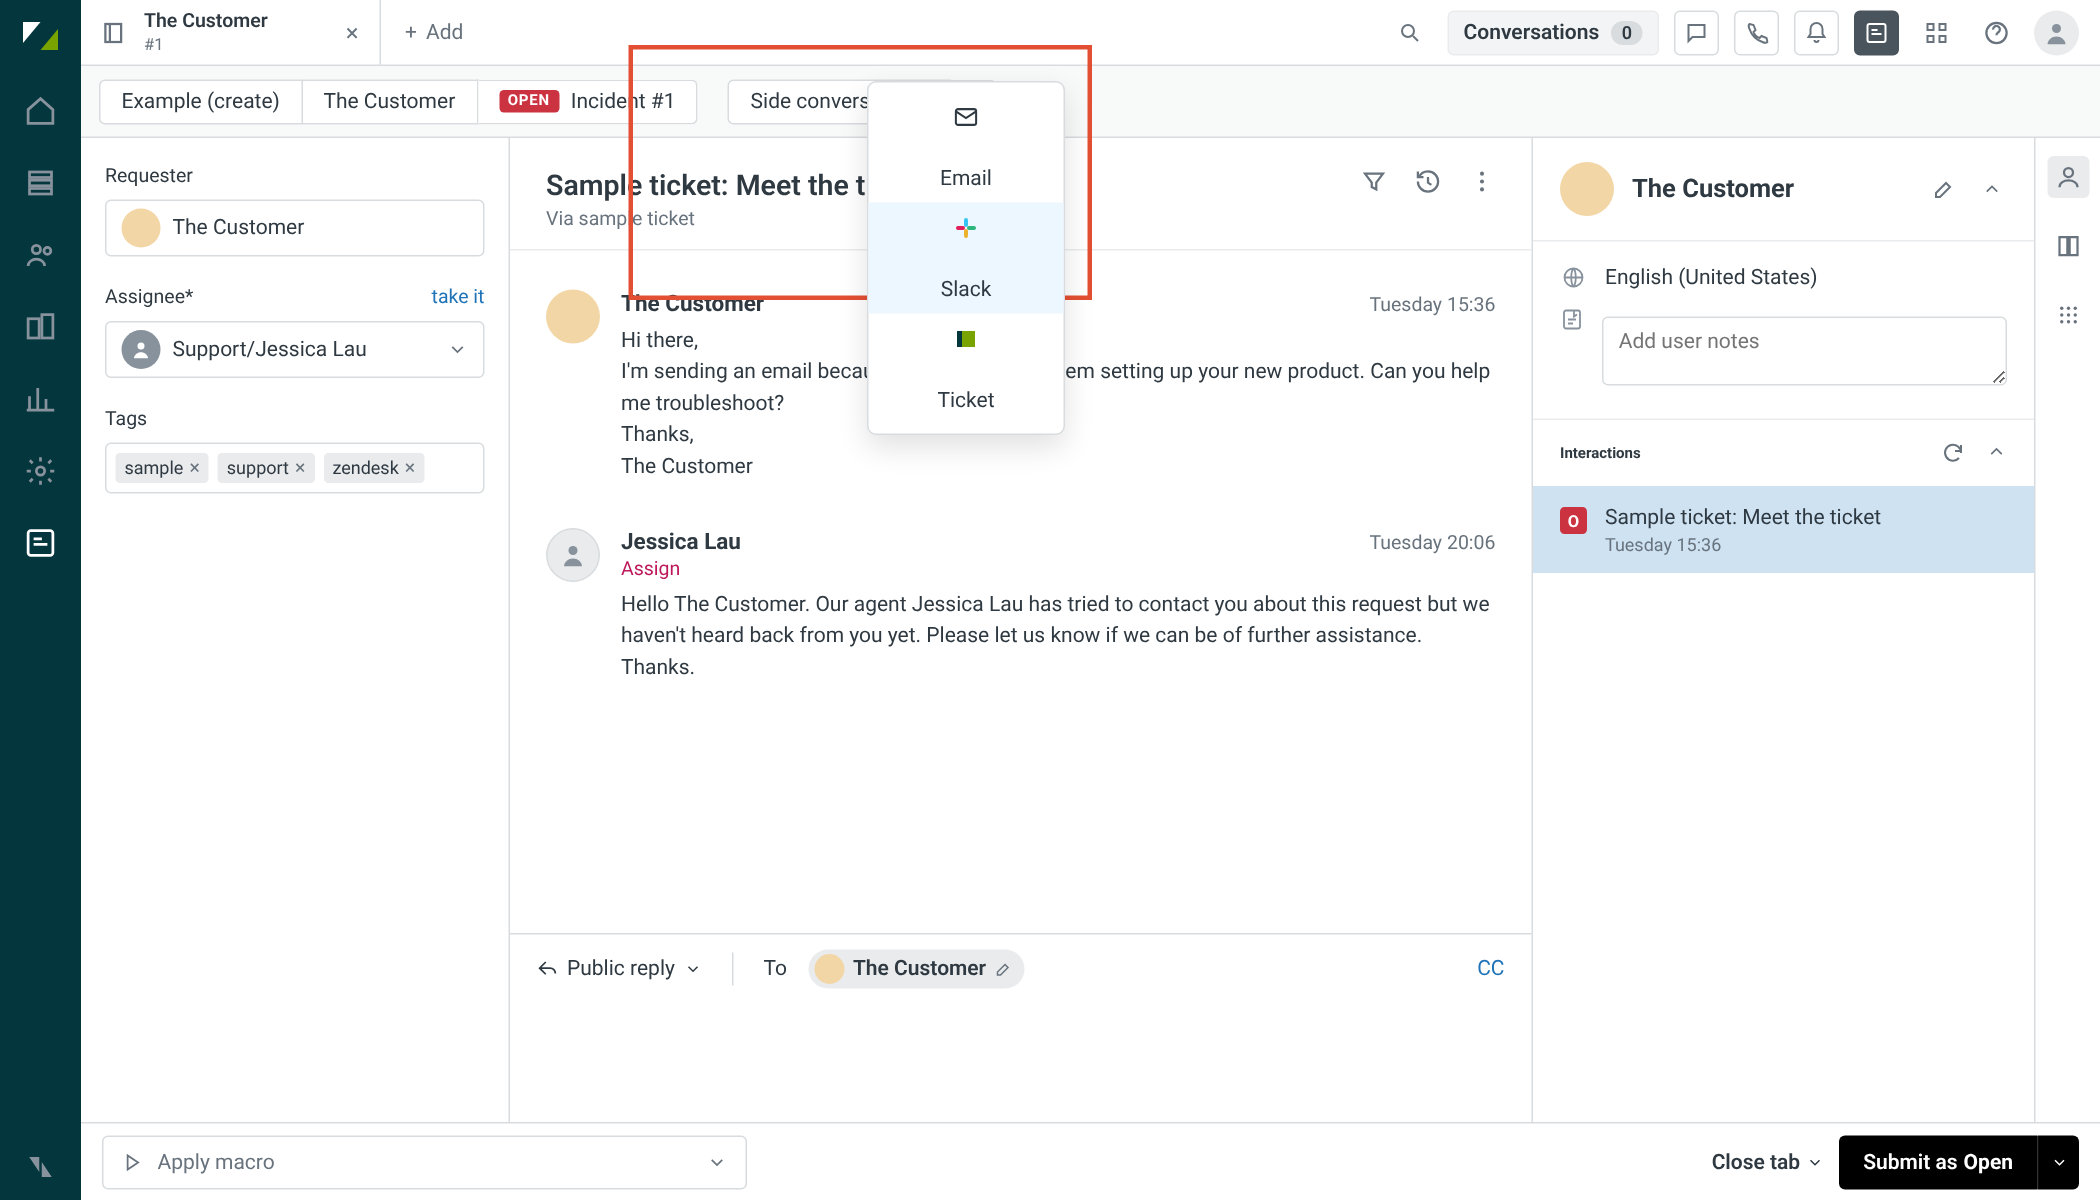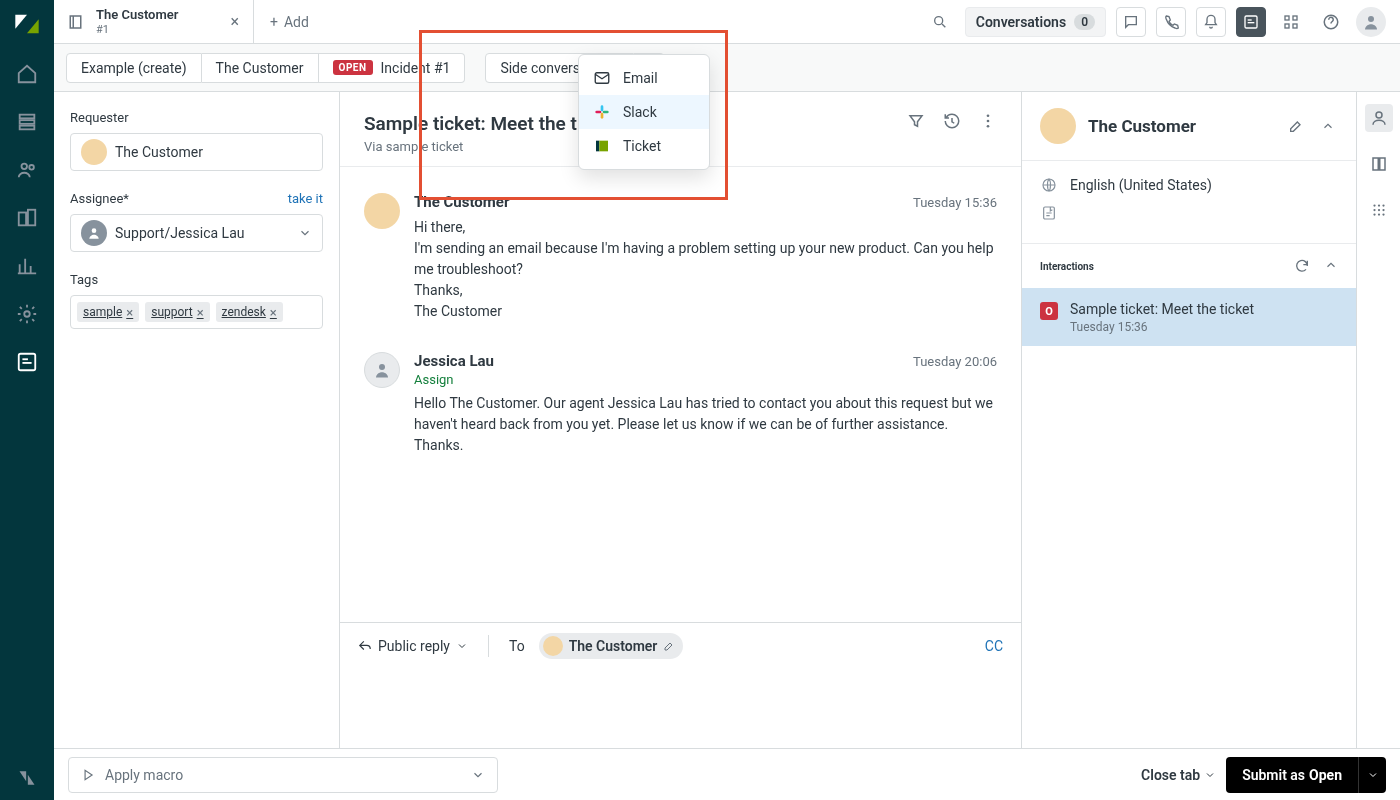--- a/index.html
+++ b/index.html
@@ -50,44 +50,44 @@
   .lbl { font-size:13px; font-weight:400; display:block; margin-bottom:8px;}
   .lbl-row { display:flex; align-items:center; justify-content:space-between; margin-bottom:8px;}
   .link { color:#1f73b7; font-size:13px; cursor:pointer;}
   .field { border:1px solid #d8dcde; border-radius:4px; height:38px; display:flex; align-items:center; padding:0 10px; position:relative;}
   .field .avatar-xs { width:26px; height:26px; border-radius:50%; background:#f3d6a5; margin-right:8px; overflow:hidden; }
   .field .avatar-xs.grey { background:#87929d; display:flex; align-items:center; justify-content:center; color:#fff;}
   .field .chev { margin-left:auto; color:#68737d;}
   .section { margin-bottom:20px;}
   .info-ic { width:15px; height:15px; border:1px solid #87929d; border-radius:50%; display:inline-flex; align-items:center; justify-content:center; font-size:10px; color:#87929d; margin-left:6px;}
   .tagbox { border:1px solid #d8dcde; border-radius:4px; padding:6px; display:flex; flex-wrap:wrap; gap:6px;}
-  .tag { background:#e9ebed; border-radius:3px; padding:3px 6px; font-size:12px; display:flex; align-items:center; gap:4px;text-decoration:underline;}
+  .tag { background:#e9ebed; border-radius:3px; padding:3px 6px; font-size:12px; display:flex; align-items:center; gap:4px;}
   .tag .x { color:#68737d; cursor:pointer; font-size:13px; line-height:1;}
 
   
   .col-mid { flex:1; display:flex; flex-direction:column; min-width:0; border-right:1px solid #d8dcde;}
   .conv-head { padding:20px 24px 12px; display:flex; align-items:flex-start; border-bottom:1px solid #e9ebed;}
   .conv-head h1 { font-size:19px; font-weight:600; margin:0 0 4px 0;}
   .conv-head .via { font-size:13px; color:#68737d;}
   .conv-actions { margin-left:auto; display:flex; gap:18px; color:#68737d; align-items:center;}
   .conv-actions svg, .conv-actions .dots { cursor:pointer;}
   .messages { flex:1; overflow:auto; padding:18px 24px;}
   .msg { display:flex; gap:14px; padding:8px 0 22px;}
   .msg .av { width:36px; height:36px; border-radius:50%; background:#f3d6a5; overflow:hidden; flex-shrink:0;}
   .msg .av.grey { background:#e9ebed; border:1px solid #d8dcde; display:flex; align-items:center; justify-content:center; color:#87929d;}
   .msg .mc { flex:1;}
   .msg .mhead { display:flex; align-items:baseline; }
   .msg .author { font-weight:700; font-size:15px;}
   .msg .ts { margin-left:auto; color:#68737d; font-size:13px;}
-  .msg .assign { color:#15803d; font-size:13px; margin-top:2px; cursor:pointer;}
+  .msg .assign { color:#be185d; font-size:13px; margin-top:2px; cursor:pointer;}
   .msg .body-text { margin-top:6px; line-height:1.5; font-size:14px; color:#2f3941;}
 
   
   .dropdown { position:absolute; top:54px; left:578px; width:132px; background:#fff; border:1px solid #d8dcde; border-radius:6px; box-shadow:0 8px 20px rgba(0,0,0,.12); padding:6px 0; z-index:10;}
-  .dd-item { display:flex; align-items:center; gap:12px; padding:8px 14px; cursor:pointer; font-size:14px;}
+  .dd-item { display:flex; align-items:center; gap:24px; padding:8px 14px; cursor:pointer; font-size:14px;flex-direction:column;}
   .dd-item:hover, .dd-item.hover { background:#edf7ff;}
   .dd-ic { width:18px; height:18px; display:flex; align-items:center; justify-content:center;}
 
   
   .reply { border-top:1px solid #d8dcde; }
   .reply-top { display:flex; align-items:center; padding:10px 18px; gap:14px; font-size:14px;}
   .reply-top .sep { width:1px; height:22px; background:#d8dcde; margin:0 6px;}
   .reply-type { display:flex; align-items:center; gap:6px; color:#2f3941; cursor:pointer;}
   .chip { background:#e9ebed; border-radius:14px; padding:3px 8px 3px 4px; display:flex; align-items:center; gap:6px; font-weight:600;}
   .chip .avatar-xxs { width:20px; height:20px; border-radius:50%; background:#f3d6a5;}
@@ -505,20 +505,21 @@
             </span>
           <span>English (United States)</span>
         </div>
         <div class="info-row" style="align-items:flex-start;">
           <span class="ic">
               <svg width="16" height="16" viewBox="0 0 24 24" fill="none" stroke="currentColor" stroke-width="1.8">
                 <rect x="4" y="3" width="16" height="18" rx="2"></rect>
                 <path d="M14 3v6l3-2M8 12h8M8 16h5"></path>
               </svg>
             </span>
+          <textarea class="notes" placeholder="Add user notes" style=""></textarea>
         </div>
       </div>
       <div class="inter-head">
         <span>Interactions</span>
         <span class="act">
           <span>
               <svg width="16" height="16" viewBox="0 0 24 24" fill="none" stroke="currentColor" stroke-width="2">
                 <path d="M20 12a8 8 0 10-2 5M20 4v6h-6"></path>
               </svg>
             </span>

